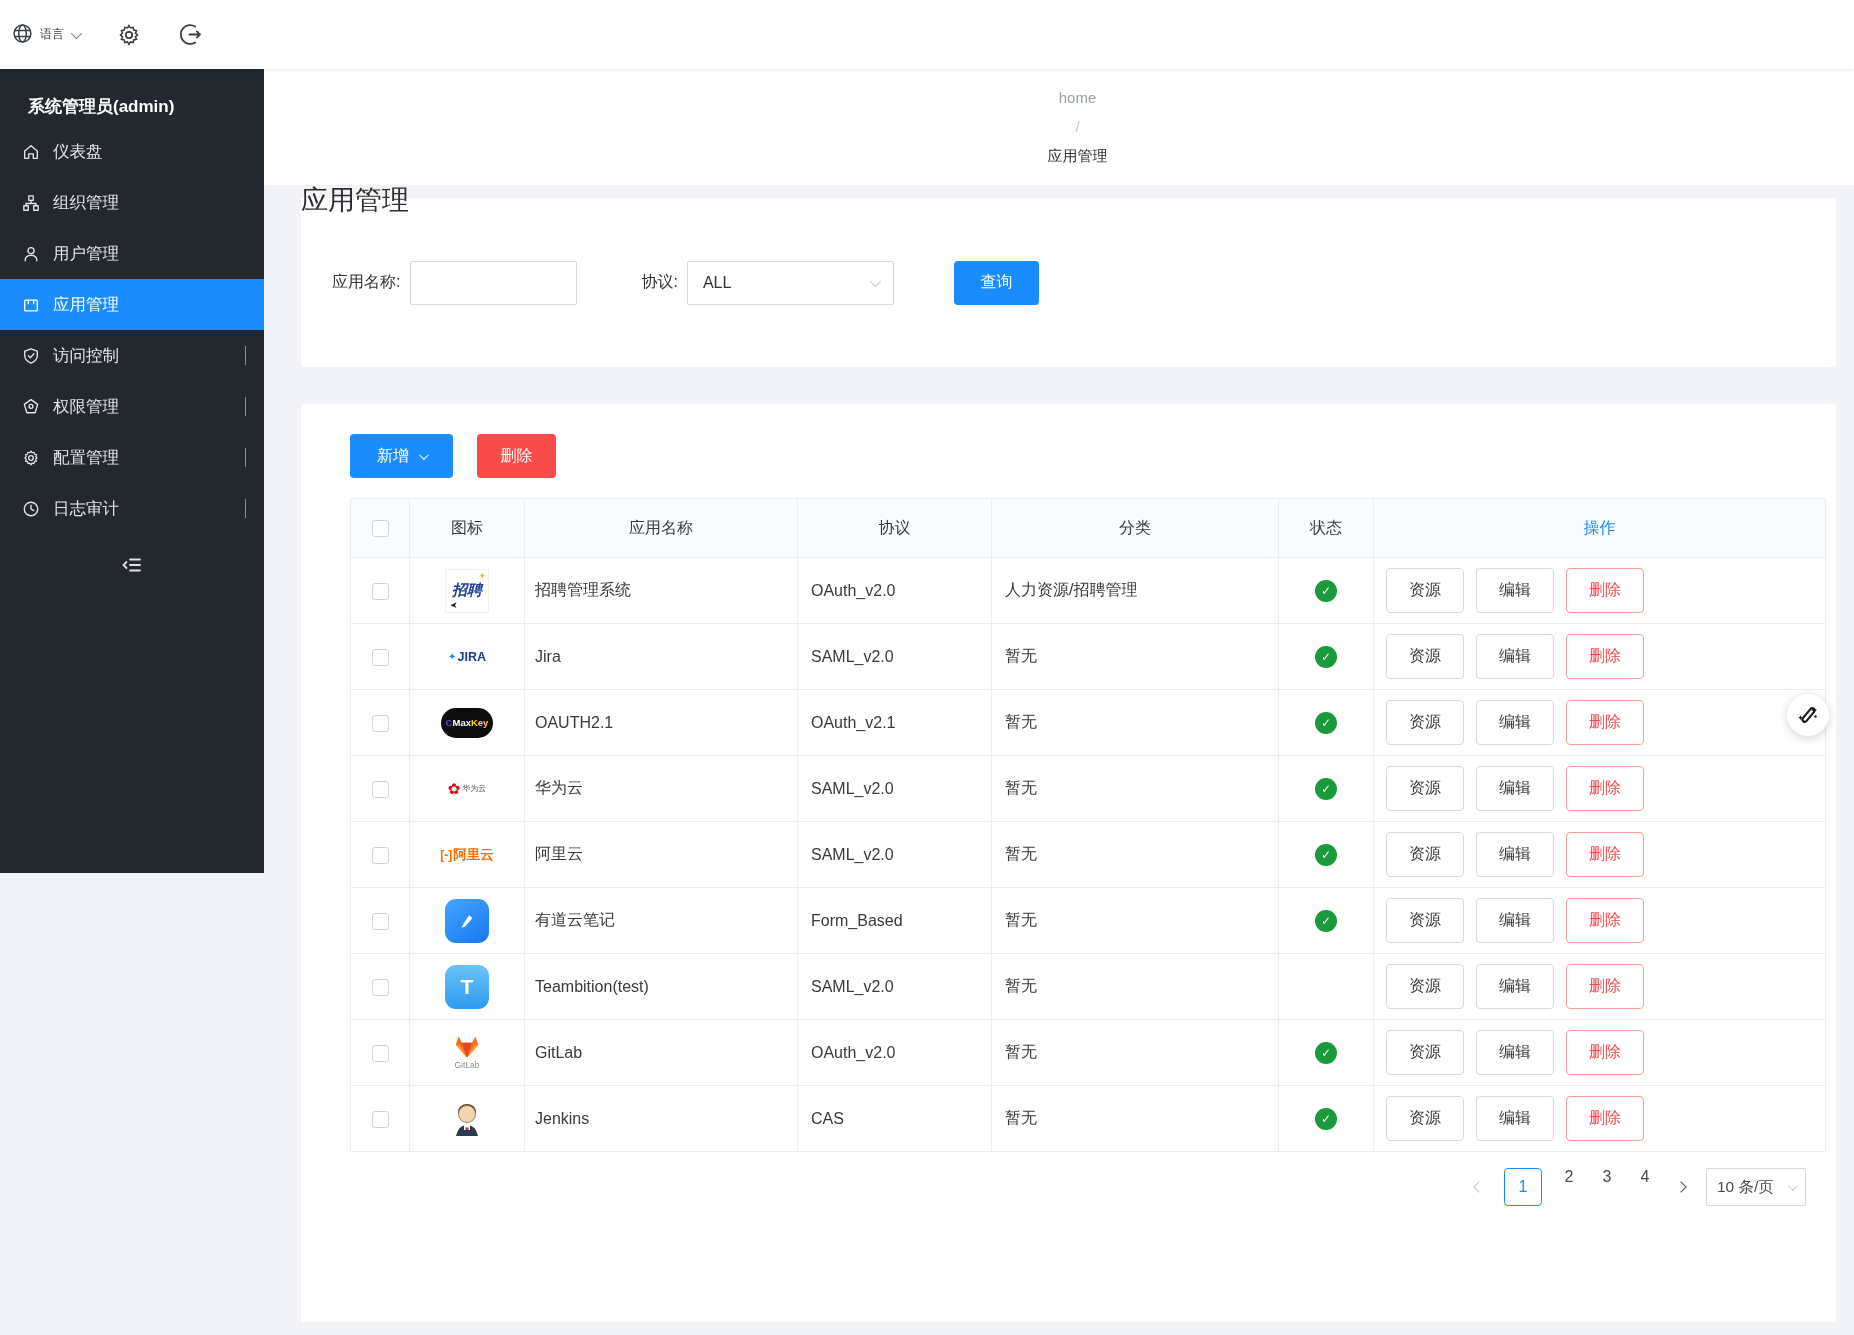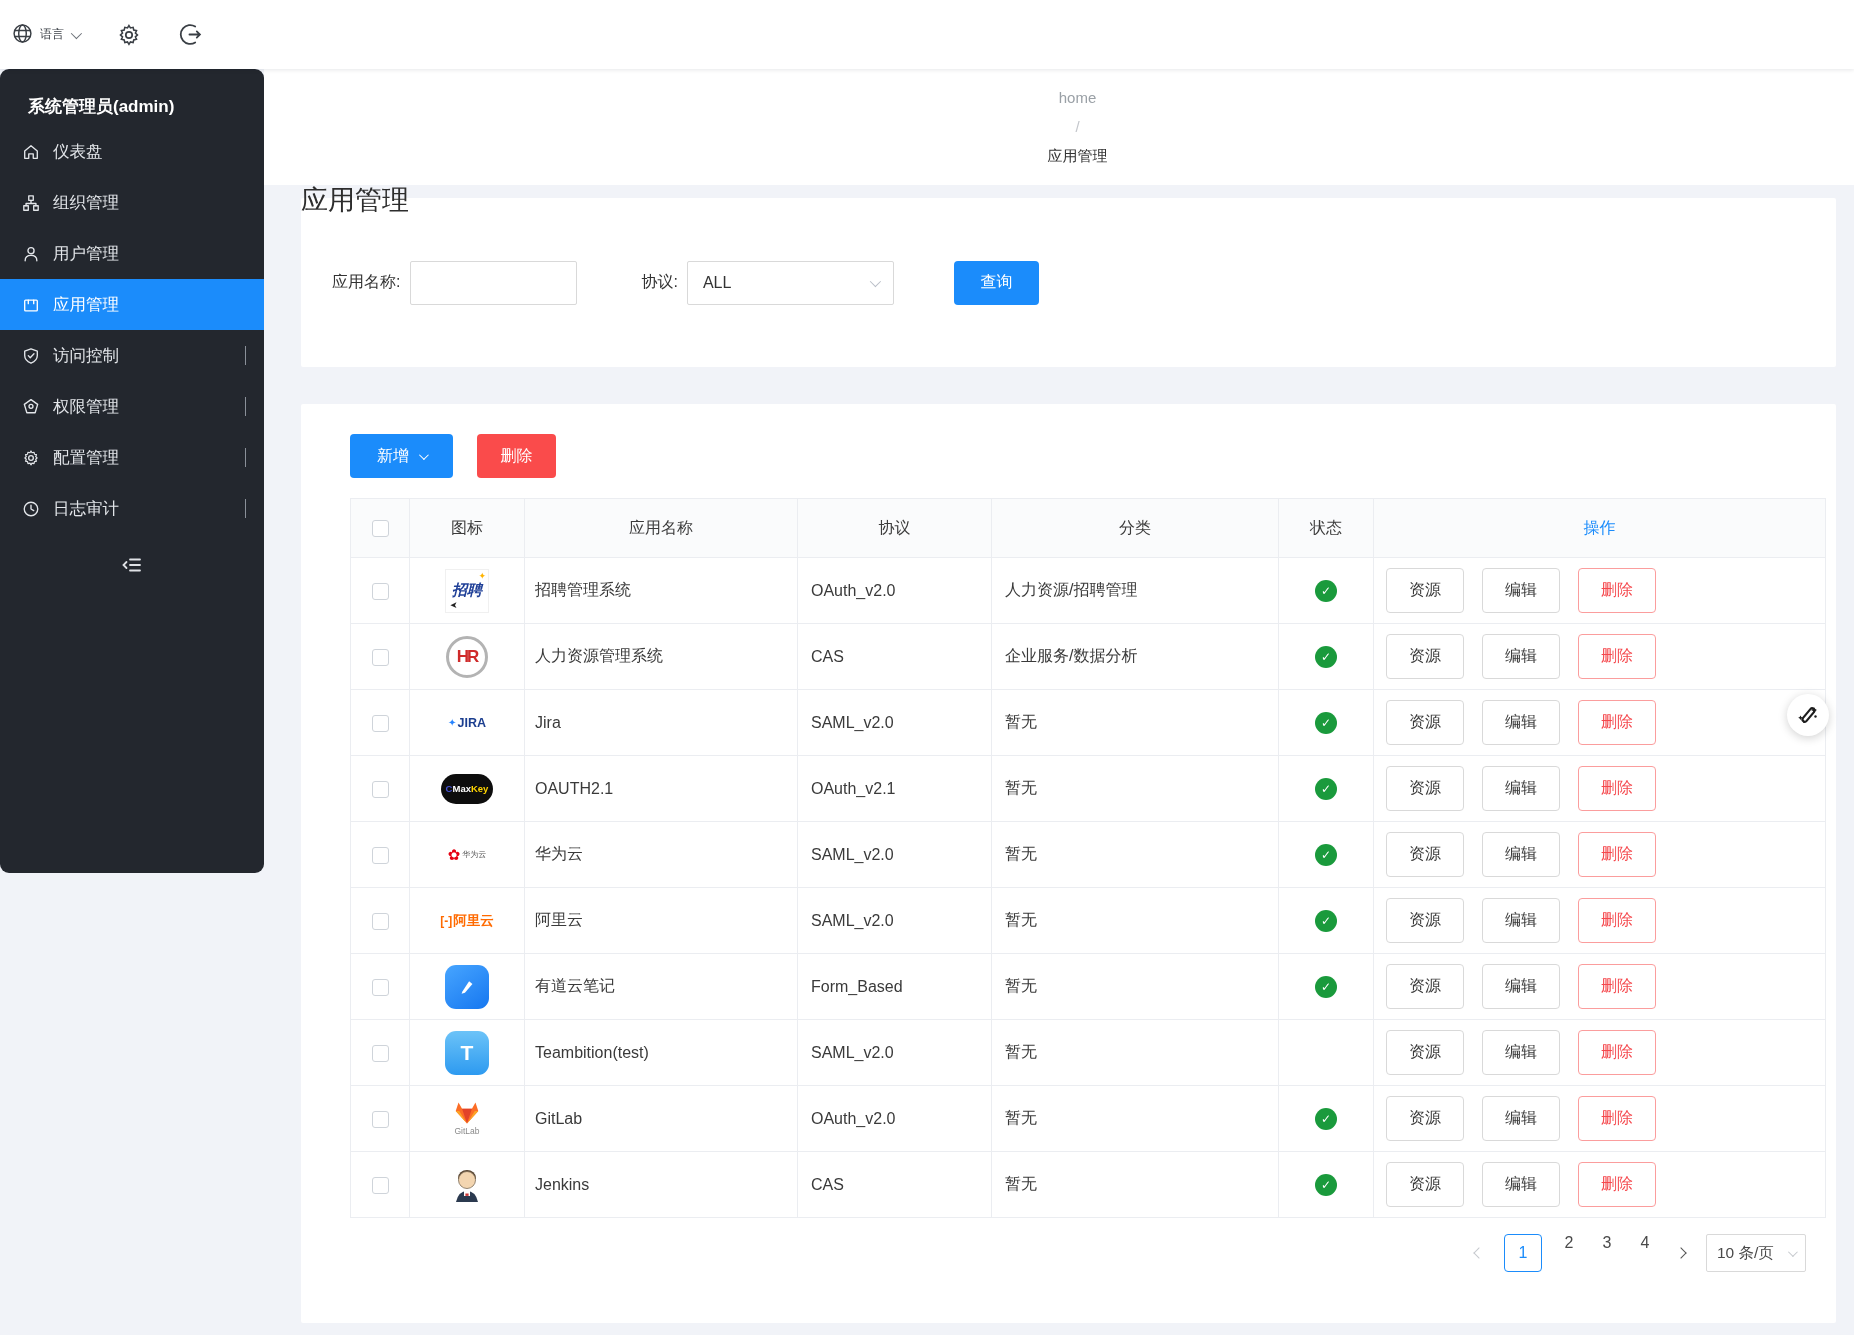--- a/index.html
+++ b/index.html
@@ -20,21 +20,21 @@
   .brand-name .ky { color:#ffd400; }
   .brand-product { font-size:23px; font-weight:bold; color:#2e2e2e; margin-left:6px; }
   .top-actions { display:flex; align-items:center; gap:38px; }
   .lang-ctl { display:flex; align-items:center; gap:7px; cursor:pointer; color:#3a3f45; font-size:12px; }
   .icon-btn { display:flex; align-items:center; cursor:pointer; }
   .caret { width:8px; height:8px; border-right:1.6px solid #6b7077; border-bottom:1.6px solid #6b7077; transform:rotate(45deg) translateY(-2px); }
   .caret.lt { border-color:#b9bec7; }
   
   .sidebar {
     position:absolute; top:69px; left:0; width:264px; height:804px;
-    background:#23272e; color:#e3e6ea; z-index:10; padding-top:26px;border-radius:9px;
+    background:#23272e; color:#e3e6ea; z-index:10; padding-top:26px;
   }
   .sidebar-user { padding:0 0 8px 28px; font-size:17px; font-weight:bold; color:#fff; }
   .menu-item {
     height:51px; display:flex; align-items:center; padding:0 18px 0 22px;
     font-size:16.5px; cursor:pointer; position:relative; color:#e3e6ea;
   }
   .menu-item .mi-icon { width:18px; height:18px; margin-right:13px; display:flex; }
   .menu-item.active { background:#1b8cfb; color:#fff; }
   .menu-item .expand { margin-left:auto; }
   .expand .caret { border-color:#8a9099; width:7px; height:7px; }
@@ -77,21 +77,21 @@
   thead th.op-head { color:#1b8cfb; }
   tbody td { height:66px; font-size:16px; color:#3a3a3a; background:#fff; }
   .col-check { width:59px; }  .col-icon { width:115px; }
   .col-name { width:273px; }  .col-proto { width:194px; }
   .col-cat { width:287px; }   .col-status { width:95px; } .col-ops { width:452px; }
   td.cell-name { padding-left:10px; } td.cell-proto, td.cell-cat { padding-left:13px; }
   td.cell-check, th.cell-check, td.cell-icon, td.cell-status { text-align:center; }
   .checkbox { display:inline-block; width:17px; height:17px; border:1px solid #cfd4da; border-radius:3px; background:#fff; vertical-align:middle; cursor:pointer; }
   .status-ok { display:inline-flex; width:22px; height:22px; border-radius:50%; background:#1a9a3c; color:#fff;
                align-items:center; justify-content:center; font-size:12px; font-weight:bold; }
-  .ops { display:flex; gap:18px; padding-left:12px;align-items:center; }
+  .ops { display:flex; gap:12px; padding-left:12px;align-items:center; }
   .op-btn { height:45px; min-width:78px; background:#fff; border:1px solid #d9d9d9; border-radius:4px;
             font-size:16px; color:#3a3a3a; cursor:pointer; font-family:inherit; }
   .op-btn.danger { border:1px solid #fb9d9d; color:#f5484d; }
   
   .logo { width:44px; height:44px; display:inline-flex; align-items:center; justify-content:center; vertical-align:middle; }
   .logo-zhaopin { background:#fff; border:1px solid #f0f0f0; position:relative; color:#1f3f97; font-weight:bold; font-style:italic; font-size:15px; }
   .logo-zhaopin .zp-star { position:absolute; top:1px; right:2px; color:#ffb400; font-size:9px; font-style:normal; }
   .logo-zhaopin .zp-arrow { position:absolute; bottom:2px; left:4px; color:#222; font-size:9px; font-style:normal; transform:scaleX(-1); }
   .logo-hr { width:42px; height:42px; border-radius:50%; border:3px solid #b3b3b3; color:#cf2a2a; font-weight:800; font-size:17px; letter-spacing:-2px; display:inline-flex; align-items:center; justify-content:center; }
   .logo-jira { color:#1b3e8f; font-weight:bold; font-size:12.5px; white-space:nowrap; }
@@ -314,35 +314,20 @@
             <td>
               <div class="ops">
                 <button class="op-btn">资源</button>
                 <button class="op-btn">编辑</button>
                 <button class="op-btn danger">删除</button>
               </div>
             </td>
           </tr>
           <tr>
             <td class="cell-check"><span class="checkbox"></span></td>
-            <td class="cell-icon"><span><span class="logo-hr">HR</span></span></td>
-            <td class="cell-name">人力资源管理系统</td>
-            <td class="cell-proto">CAS</td>
-            <td class="cell-cat">企业服务/数据分析</td>
-            <td class="cell-status"><span class="status-ok">✓</span></td>
-            <td>
-              <div class="ops">
-                <button class="op-btn">资源</button>
-                <button class="op-btn">编辑</button>
-                <button class="op-btn danger">删除</button>
-              </div>
-            </td>
-          </tr>
-          <tr>
-            <td class="cell-check"><span class="checkbox"></span></td>
             <td class="cell-icon"><span><span class="logo logo-jira"><span class="jira-mark">✦</span>JIRA</span></span></td>
             <td class="cell-name">Jira</td>
             <td class="cell-proto">SAML_v2.0</td>
             <td class="cell-cat">暂无</td>
             <td class="cell-status"><span class="status-ok">✓</span></td>
             <td>
               <div class="ops">
                 <button class="op-btn">资源</button>
                 <button class="op-btn">编辑</button>
                 <button class="op-btn danger">删除</button>

